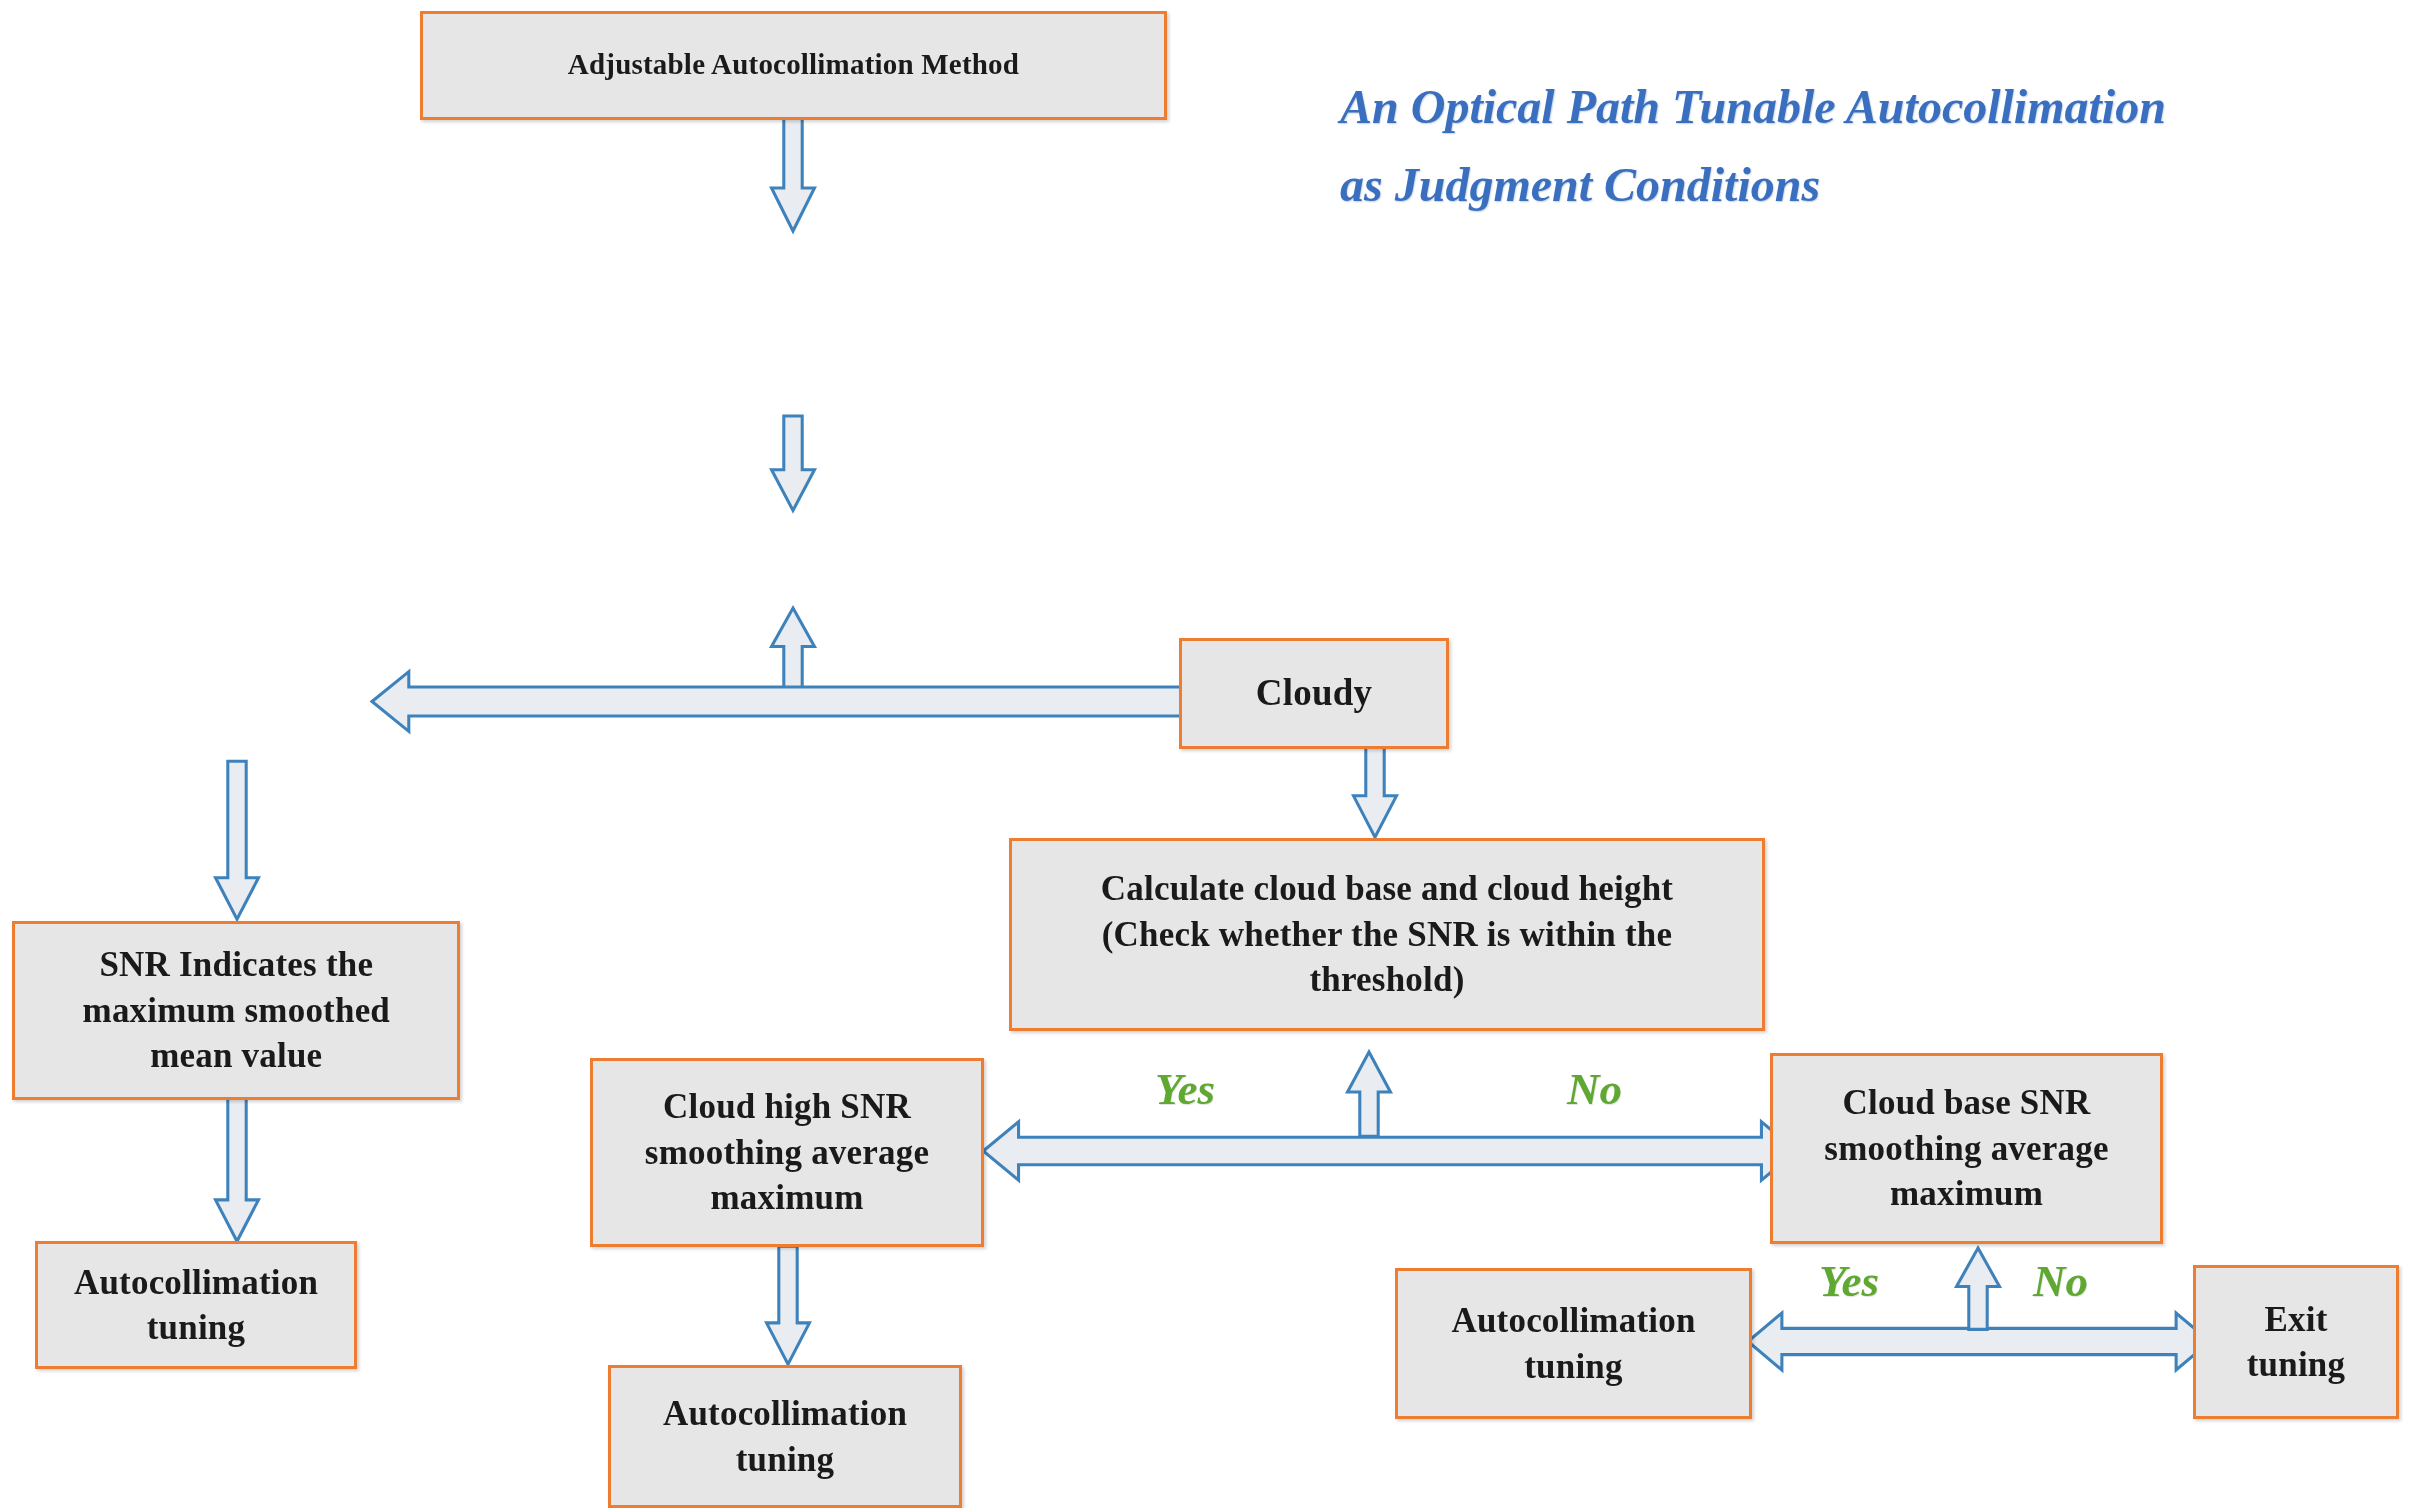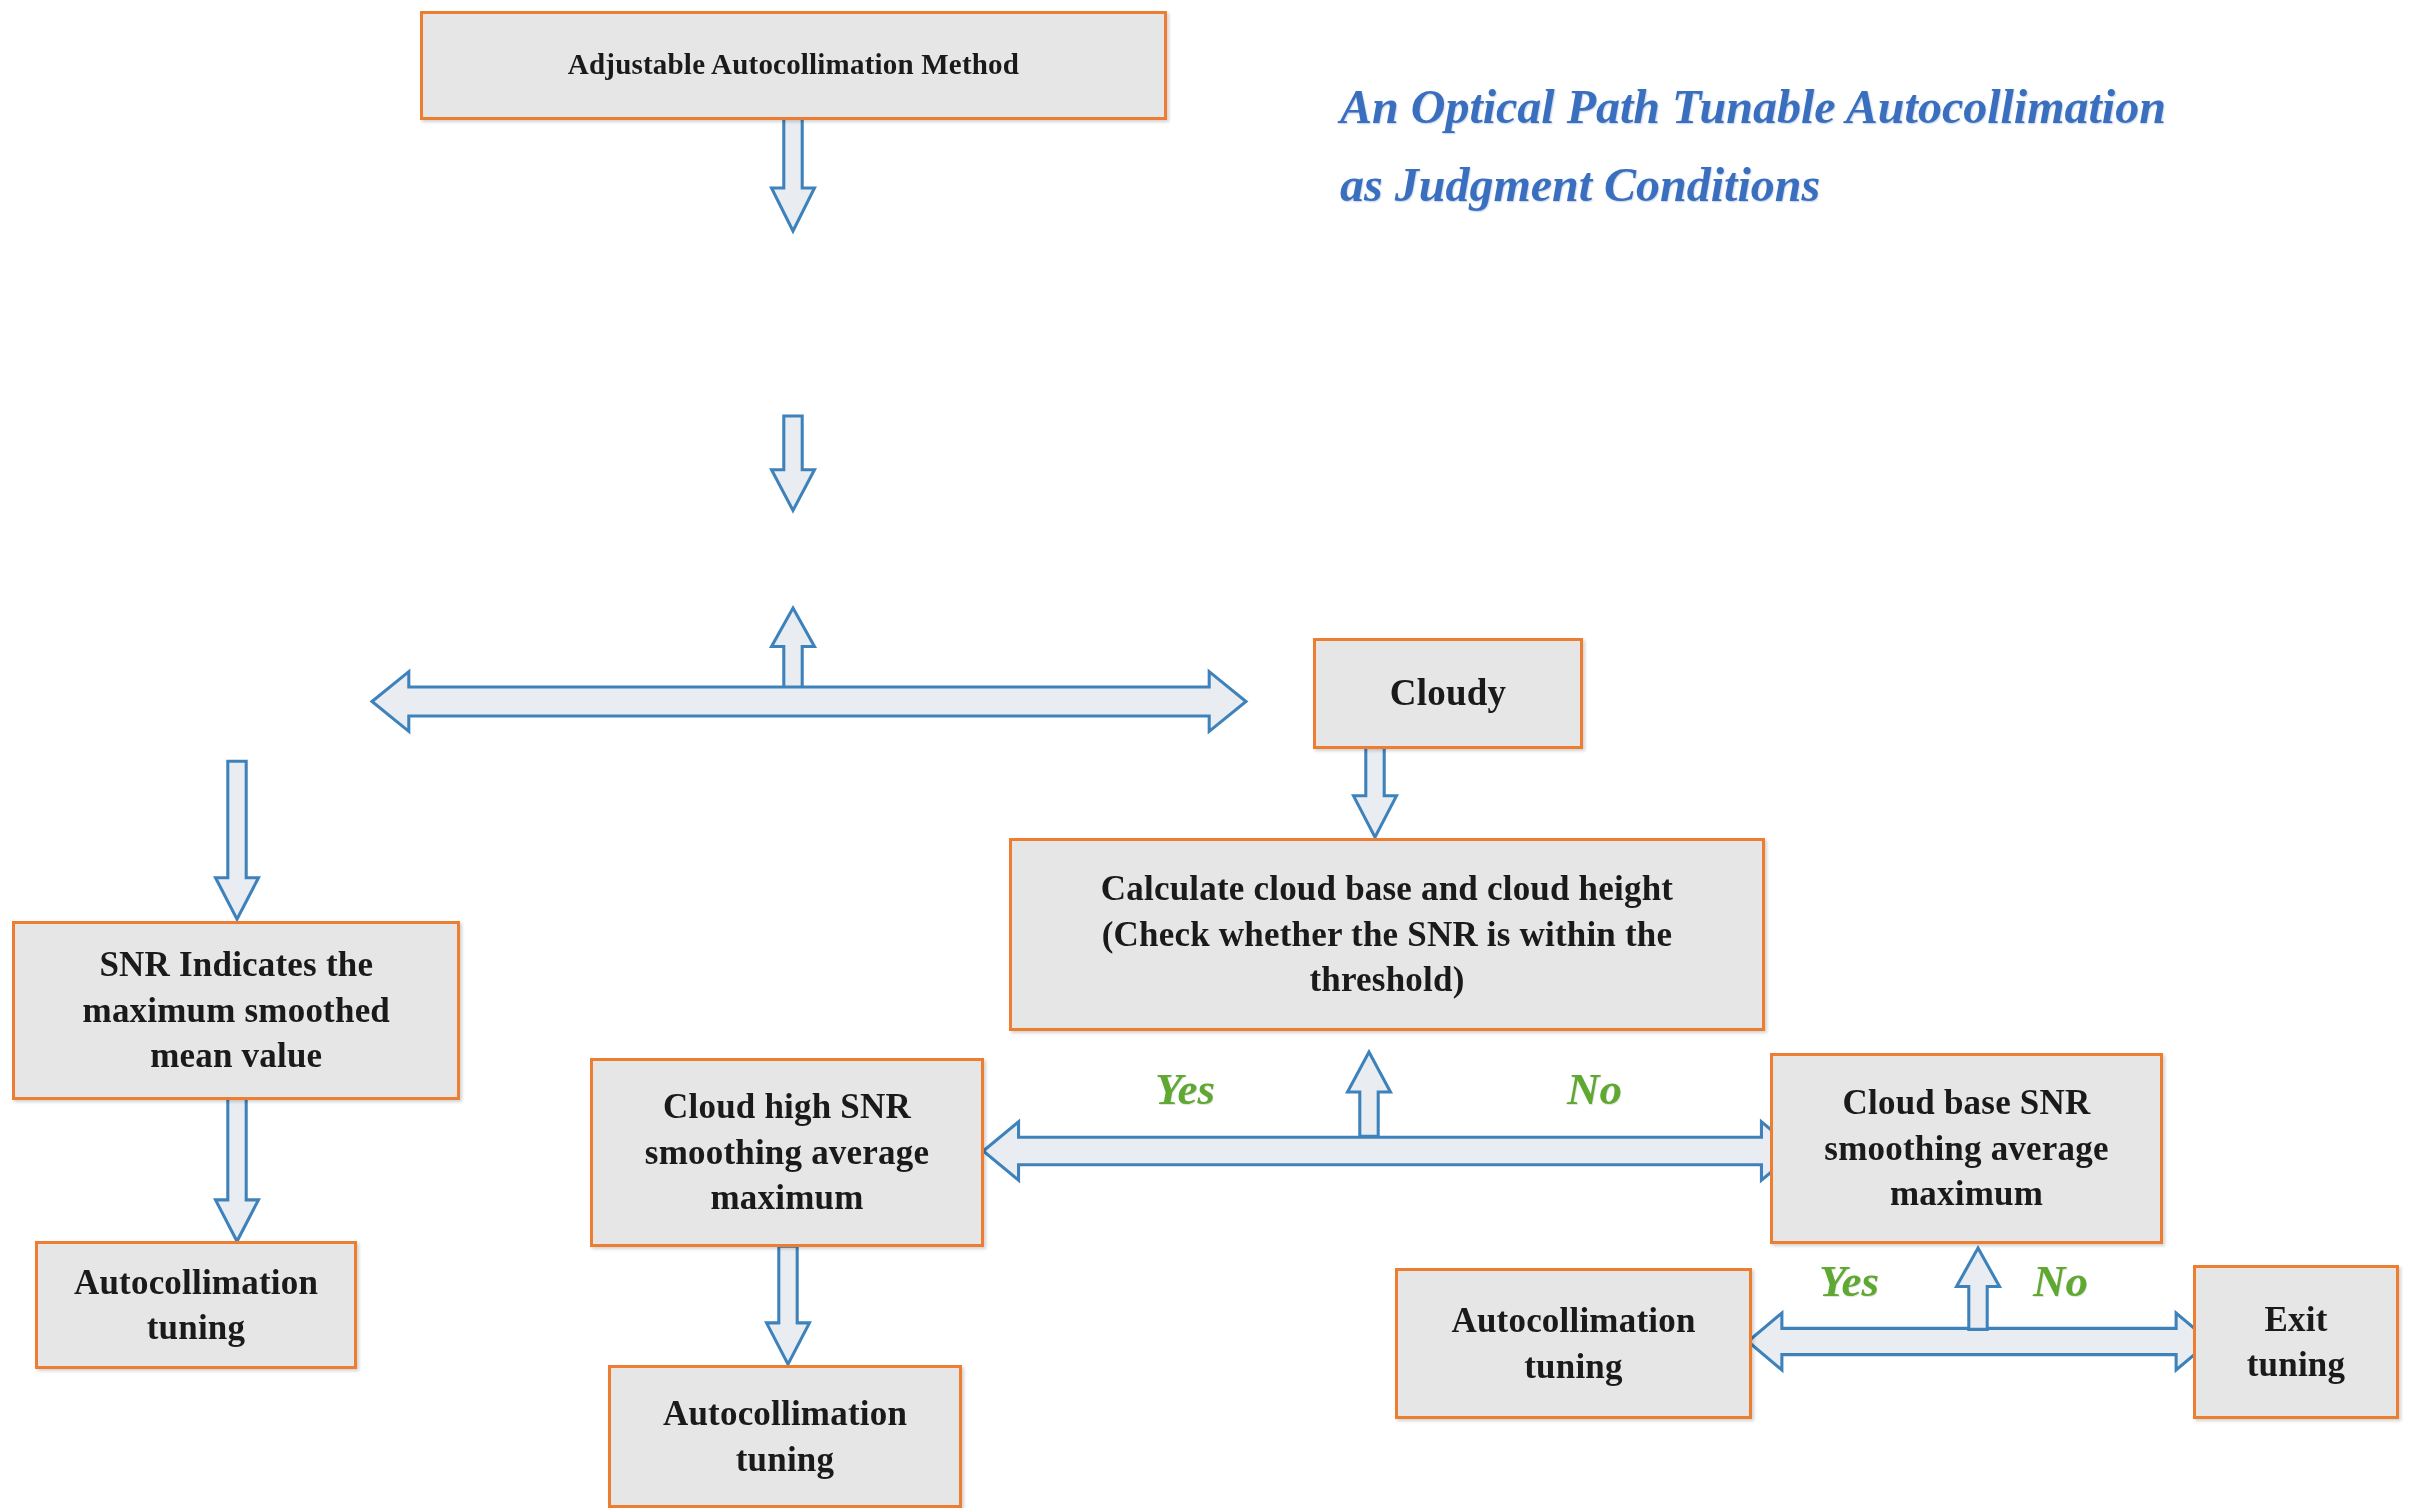--- a/index.html
+++ b/index.html
@@ -160,21 +160,21 @@
   <div class="branch-label" style="left:1819px; top:1255px; font-size:45px;">Yes</div>
   <div class="branch-label" style="left:2033px; top:1255px; font-size:45px;">No</div>
 
   <div class="node" style="left:420px; top:10.8px; width:747px; height:109px; font-size:29px;">
     <span>Adjustable Autocollimation Method</span>
   </div>
 
 
 
 
-  <div class="node" style="left:1313px; top:638px; width:270px; height:111px; font-size:37px;">
+  <div class="node" style="left:1179px; top:638px; width:270px; height:111px; font-size:37px;">
     <span>Cloudy</span>
   </div>
 
   <div class="node" style="left:12.3px; top:921px; width:448px; height:179px; font-size:35px;">
     <span>SNR Indicates the
 maximum smoothed
 mean value</span>
   </div>
 
   <div class="node" style="left:35px; top:1241px; width:322px; height:128px; font-size:35px;">

